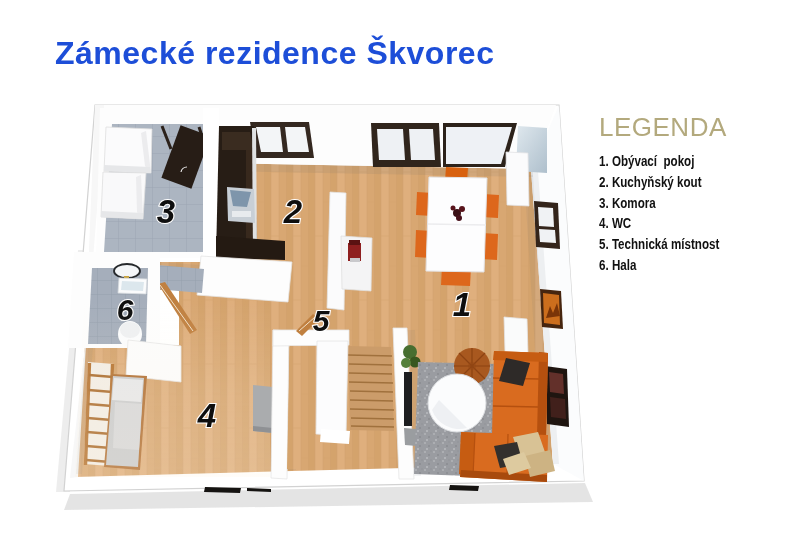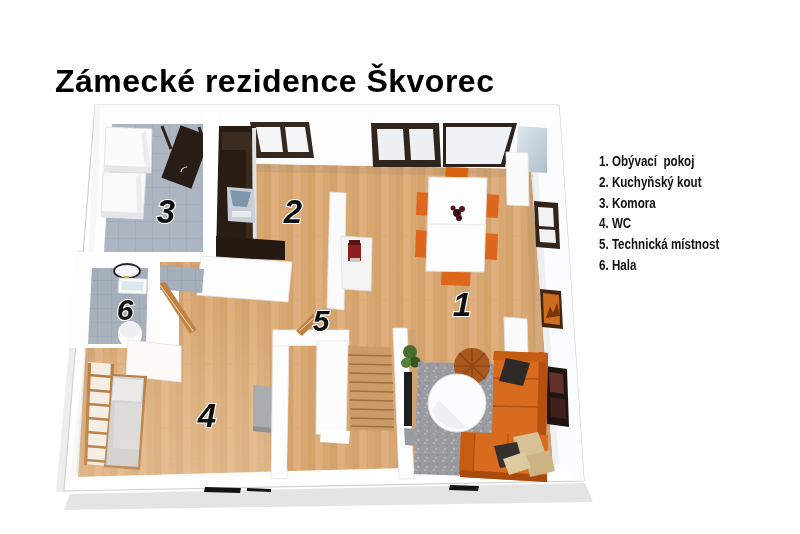--- a/index.html
+++ b/index.html
@@ -345,23 +345,24 @@
 <polygon points="503,459 524,452 531,468 509,475" fill="#ddca9f"></polygon>
 </g>
 
 <g fill="#151311">
 <polygon points="205,487 241,488 240,493 204,492"></polygon>
 <polygon points="247,488 271,489 271,492 247,491"></polygon>
 <polygon points="450,485 479,486 478,491 449,490"></polygon>
 </g>
 </svg>
 
-<div style="position:absolute;left:55px;top:35px;font-size:32px;font-weight:bold;color:#000000;letter-spacing:0.5px;margin-top:28px;">Zámecké rezidence Škvorec</div>
-
-
+<div style="position:absolute;left:55px;top:35px;font-size:32px;font-weight:bold;color:#1d4ed8;letter-spacing:0.5px;">Zámecké rezidence Škvorec</div>
+
+
+<div style="position:absolute;left:599px;top:112px;font-size:26px;color:#b3a97d;letter-spacing:0.5px;">LEGENDA</div>
 
 <div style="position:absolute;left:599px;top:151px;font-size:14.5px;font-weight:bold;color:#111111;line-height:20.8px;transform:scaleX(0.8);transform-origin:0 0;white-space:nowrap;">
 1. Obývací&nbsp; pokoj<br>
 2. Kuchyňský kout<br>
 3. Komora<br>
 4. WC<br>
 5. Technická místnost<br>
 6. Hala
 </div>
 </div>

